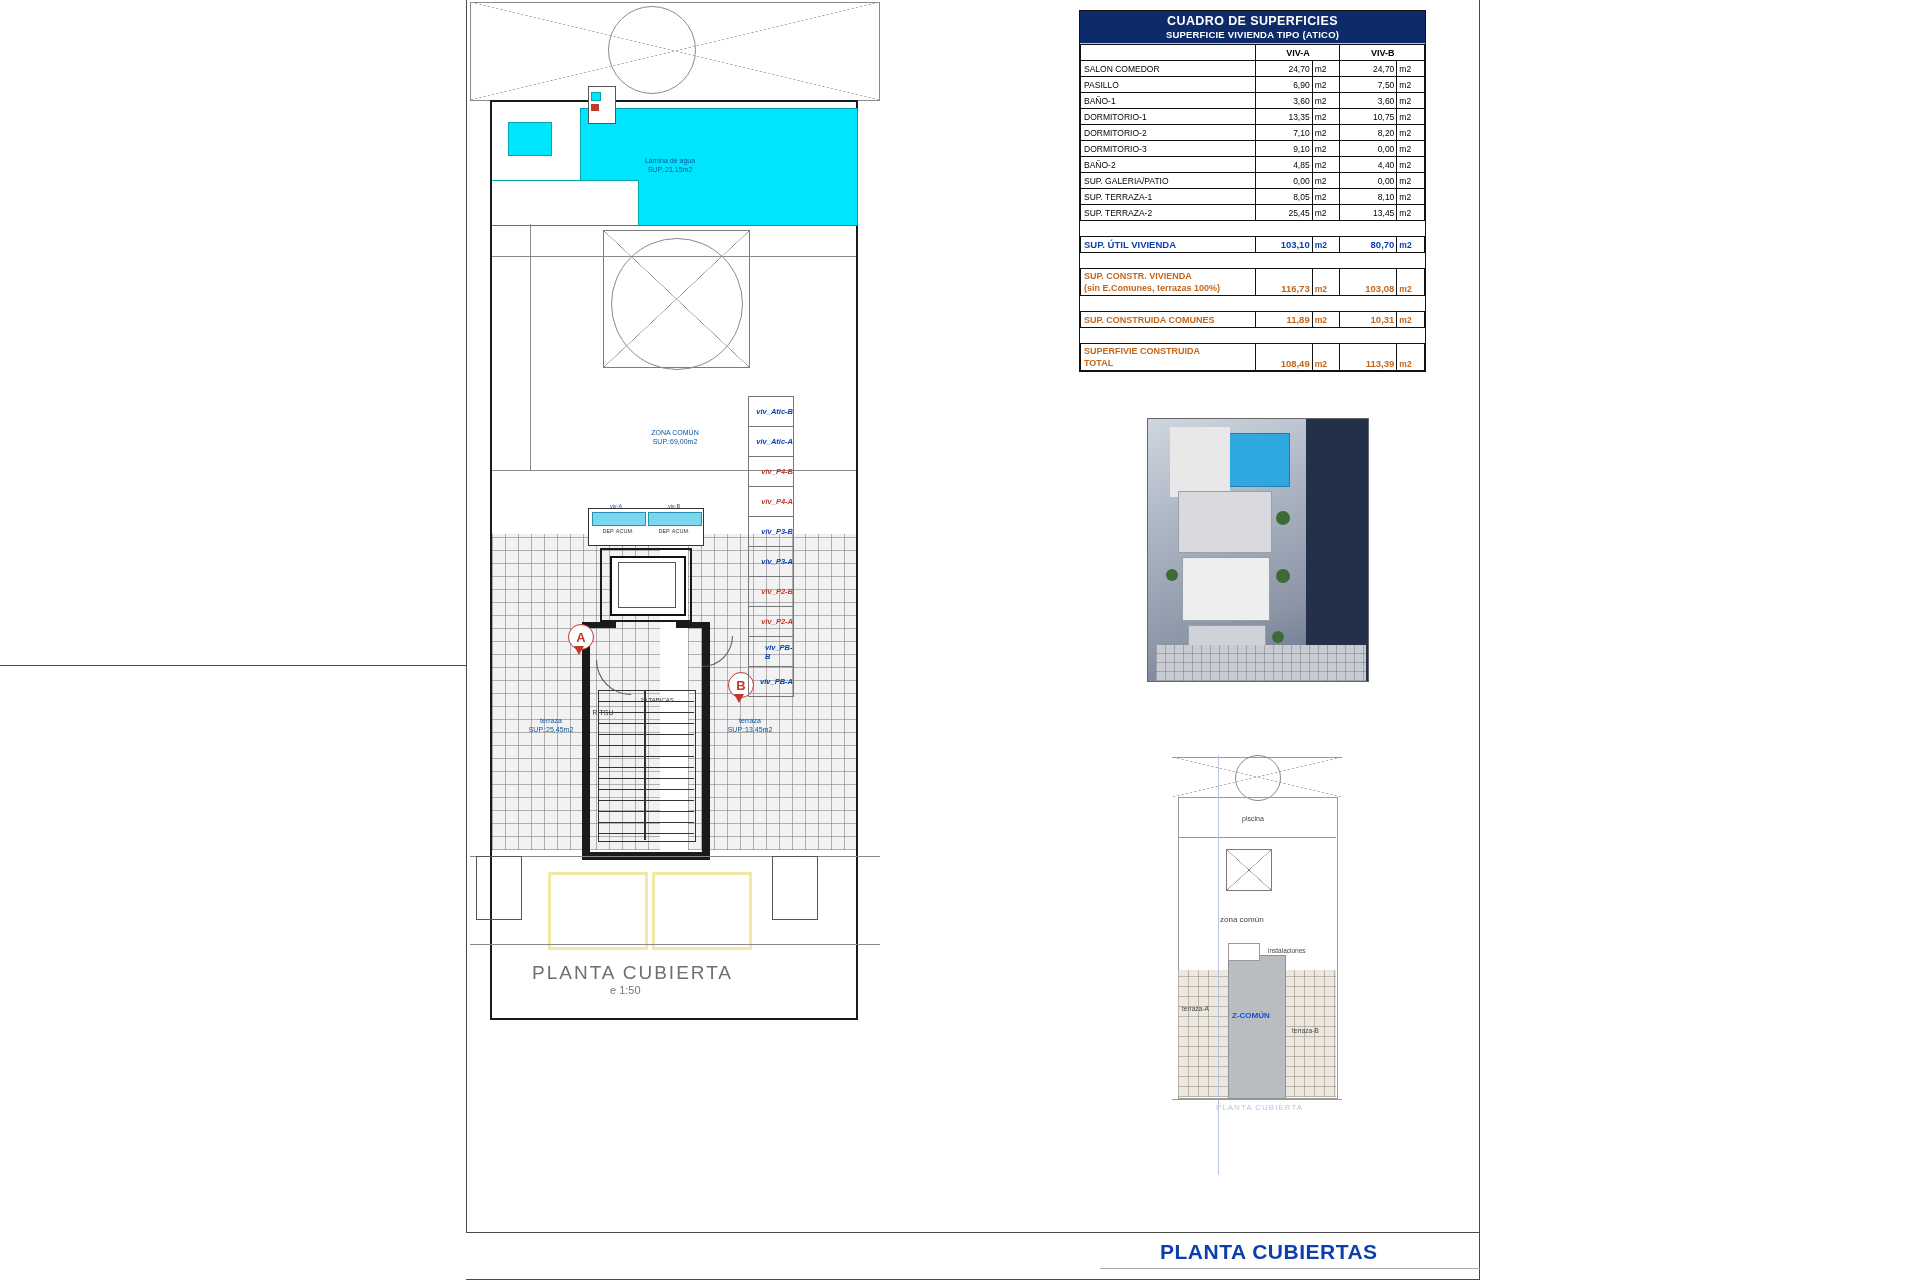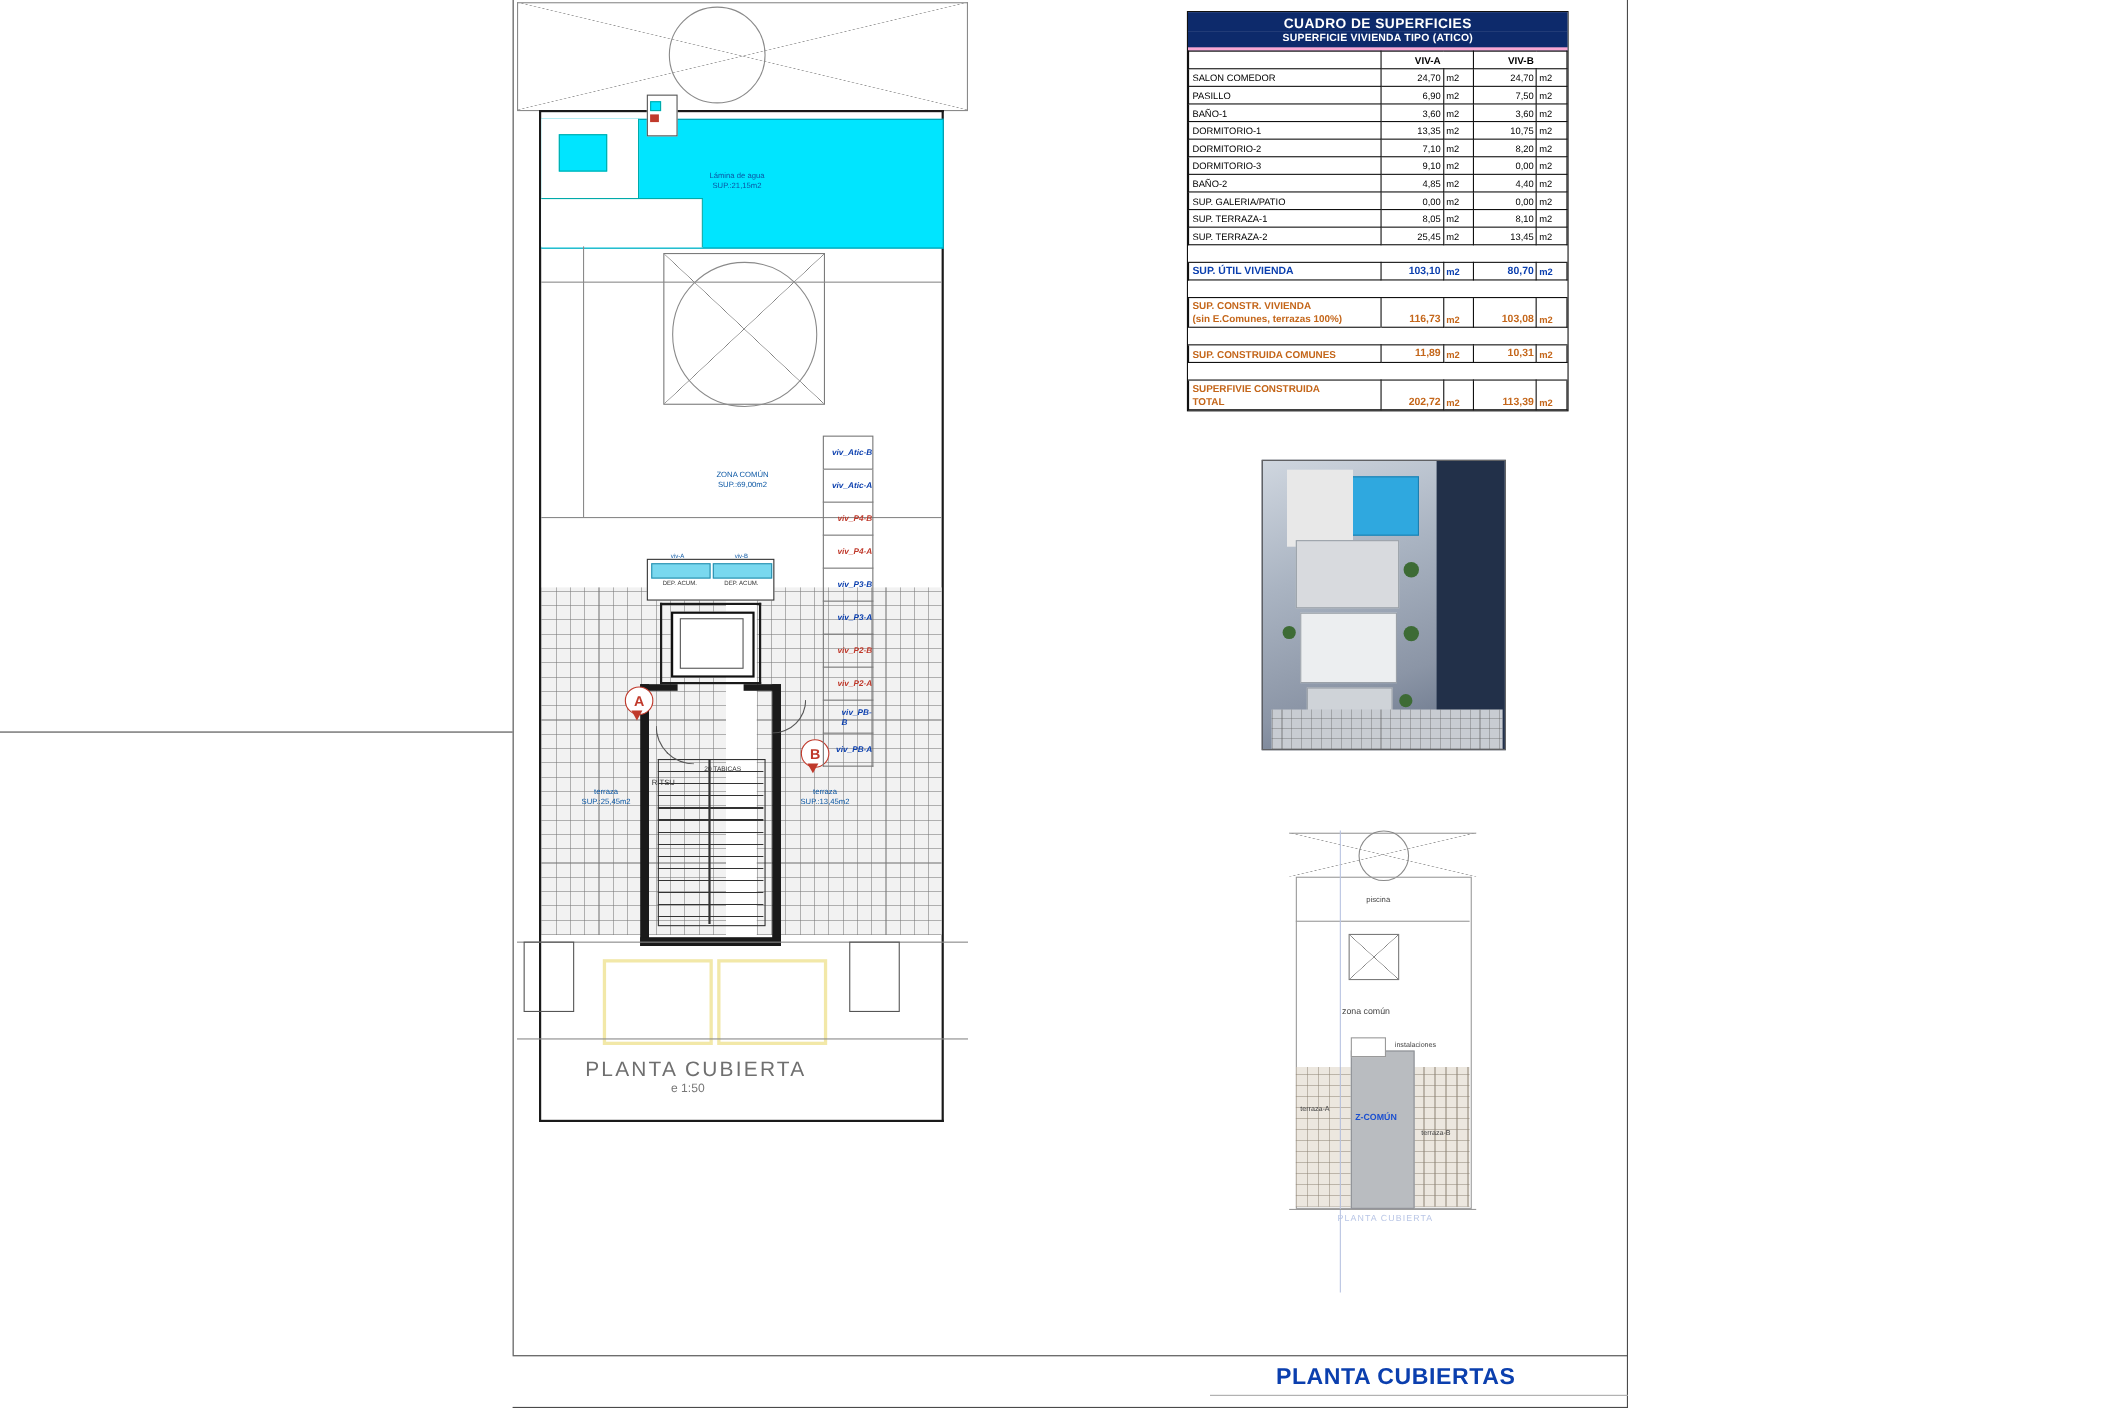--- a/index.html
+++ b/index.html
@@ -46,21 +46,21 @@
   .marker{position:absolute;width:26px;height:26px;}
   .marker .c{position:absolute;left:0;top:0;width:24px;height:24px;border:1.5px solid #c0392b;border-radius:50%;color:#c0392b;font-size:13px;font-weight:bold;display:flex;align-items:center;justify-content:center;background:#fff;}
   .marker .t{position:absolute;left:6px;top:22px;width:0;height:0;border-left:5px solid transparent;border-right:5px solid transparent;border-top:9px solid #c0392b;}
 
   .title-plan{position:absolute;font-size:19px;letter-spacing:2px;color:#6f6f6f;}
   .title-main{position:absolute;font-size:21px;font-weight:bold;color:#0b3fae;letter-spacing:.5px;}
 
   
   .tbl{position:absolute;left:1079px;top:10px;width:345px;border:1.5px solid #111;background:#fff;}
   .tbl-h1{background:#0d2a6b;color:#fff;text-align:center;font-size:12.5px;font-weight:bold;padding:3px 0 1px;letter-spacing:.4px;}
-  .tbl-h2{background:#0d2a6b;color:#fff;text-align:center;font-size:9.5px;font-weight:bold;padding:0 0 3px;letter-spacing:.2px;border-bottom:3px solid #f9a8d4;}
+  .tbl-h2{background:#0d2a6b;color:#fff;text-align:center;font-size:9.5px;font-weight:bold;padding:0 0 3px;letter-spacing:.2px;border-bottom:1px solid #f9a8d4;}
   table.sup{width:100%;border-collapse:collapse;font-size:8.5px;}
   table.sup td{border:1px solid #111;padding:1px 3px;height:13px;}
   .c-name{width:172px;}
   .c-val{width:52px;text-align:right;padding-right:2px!important;}
   .c-unit{width:22px;text-align:left;padding-left:2px!important;}
   .hdr-unit{text-align:center!important;font-weight:bold;font-size:9px;}
   .blue-b{color:#0b3fae;font-weight:bold;}
   .orange-b{color:#c4661a;font-weight:bold;}
   .nb-top{border-top:none!important;}
   .spacer td{height:7px;border-left:1px solid #111;border-right:1px solid #111;border-top:none;border-bottom:none;}
@@ -370,21 +370,21 @@
 
       <tr class="spacer">
             <td colspan="5" style="border-left:none;border-right:none;"></td>
           </tr>
 
       <tr>
         <td class="c-name orange-b" style="font-size:9px;line-height:12px;">
           <span>SUPERFIVIE CONSTRUIDA</span><br>
           <span>TOTAL</span>
         </td>
-        <td class="c-val orange-b" style="font-size:9.5px;vertical-align:bottom;">202,72</td>
+        <td class="c-val orange-b" style="font-size:9.5px;vertical-align:bottom;">108,49</td>
         <td class="c-unit orange-b" style="vertical-align:bottom;">m2</td>
         <td class="c-val orange-b" style="font-size:9.5px;vertical-align:bottom;">113,39</td>
         <td class="c-unit orange-b" style="vertical-align:bottom;">m2</td>
       </tr>
     </tbody>
       </table>
   </div>
 
   <div class="render">
     <div class="r-sky"></div>

